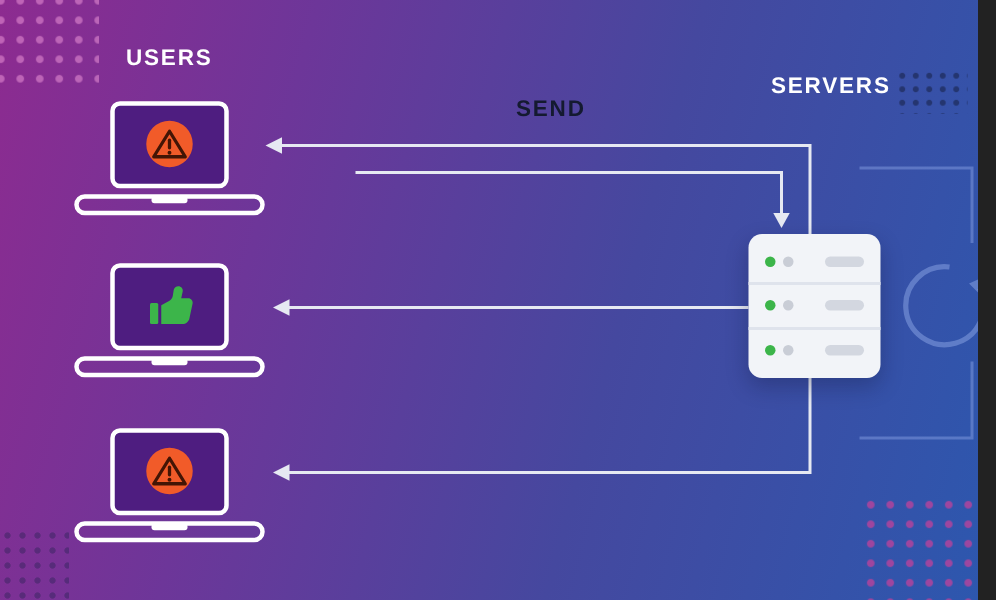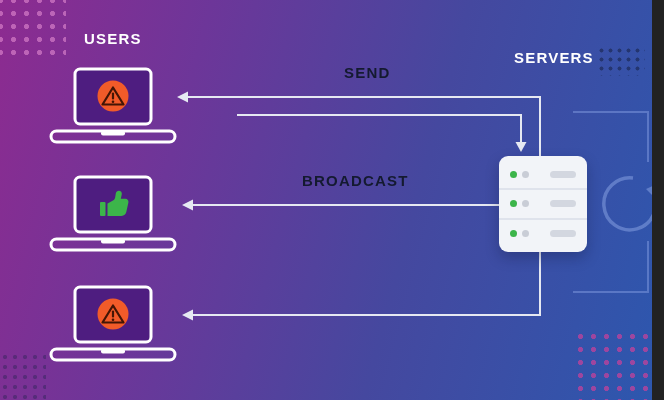--- a/index.html
+++ b/index.html
@@ -61,21 +61,20 @@
     <polyline points="648,241 648,292 573,292" fill="none" stroke="rgba(140,165,230,.45)" stroke-width="2"></polyline>
     <g>
       <path d="M 633,178 A 26 26 0 1 0 653,192" fill="none" stroke="rgba(140,165,230,.5)" stroke-width="3.5"></path>
       <polygon points="657,184 646,189 655,198" fill="rgba(140,165,230,.5)"></polygon>
     </g>
   </svg>
 
   <div class="lbl lbl-users">USERS</div>
   <div class="lbl lbl-servers">SERVERS</div>
   <div class="lbl lbl-send">SEND</div>
-  <div class="lbl lbl-broadcast">BROADCAST</div>
 
   <svg class="overlay">
     <g stroke="#e6e9f2" stroke-width="2" fill="none">
       <path d="M540 156 L540 97 L186 97"></path>
       <path d="M237 115 L521 115 L521 143"></path>
       <path d="M499 205 L191 205"></path>
       <path d="M540 252 L540 315 L191 315"></path>
     </g>
     <g fill="#e6e9f2">
       <polygon points="177,97 188,91.5 188,102.5"></polygon>

